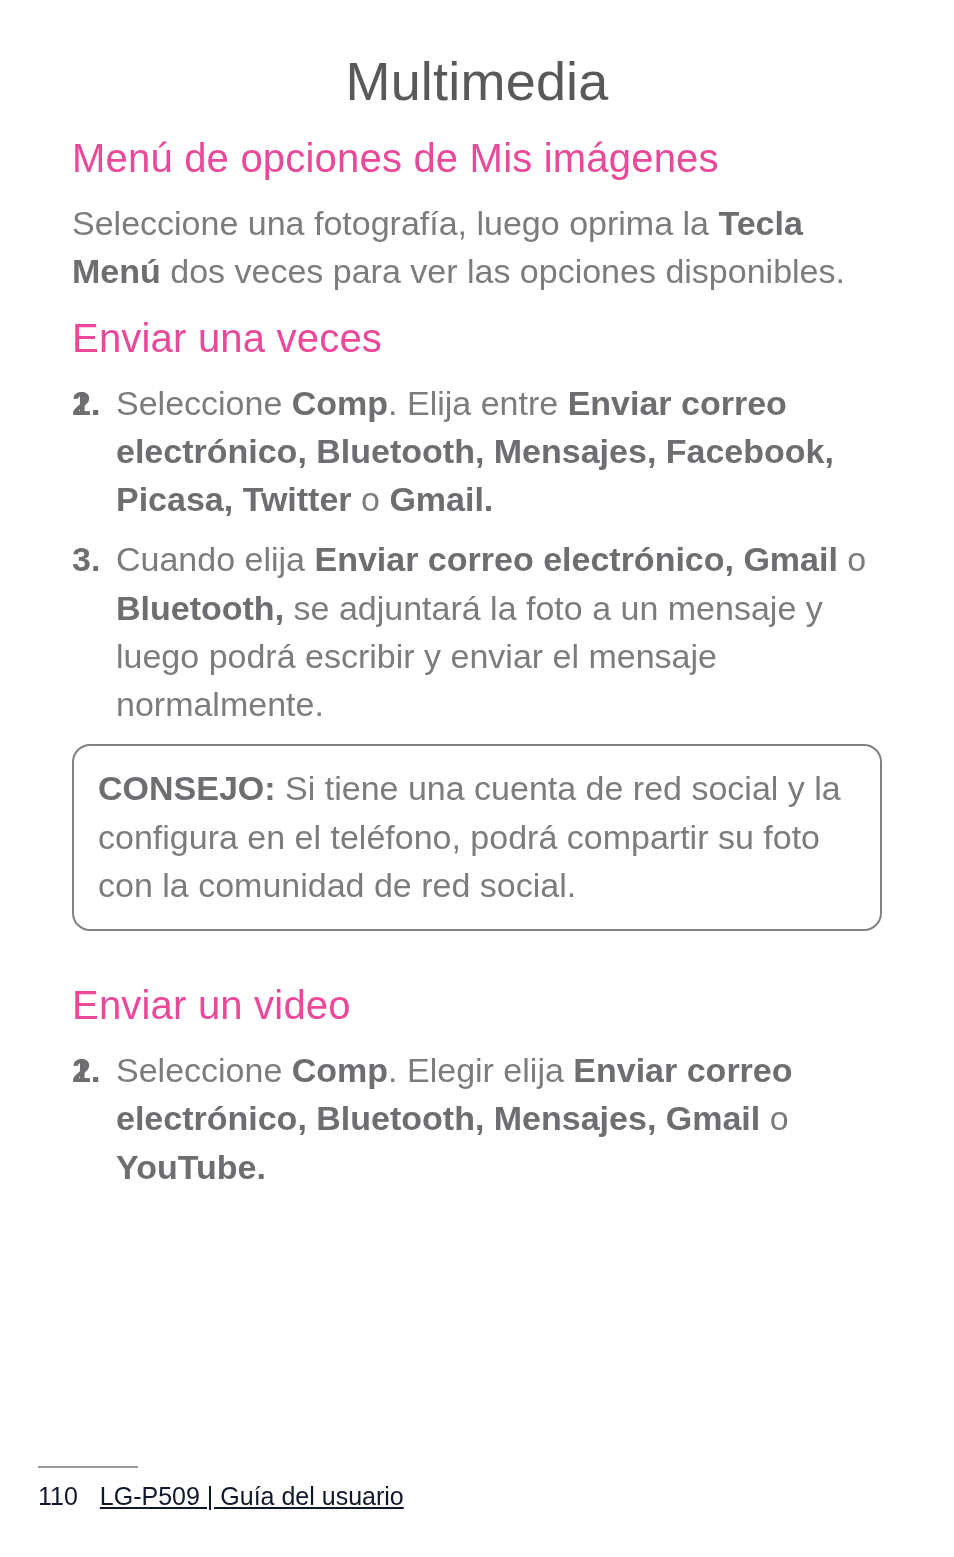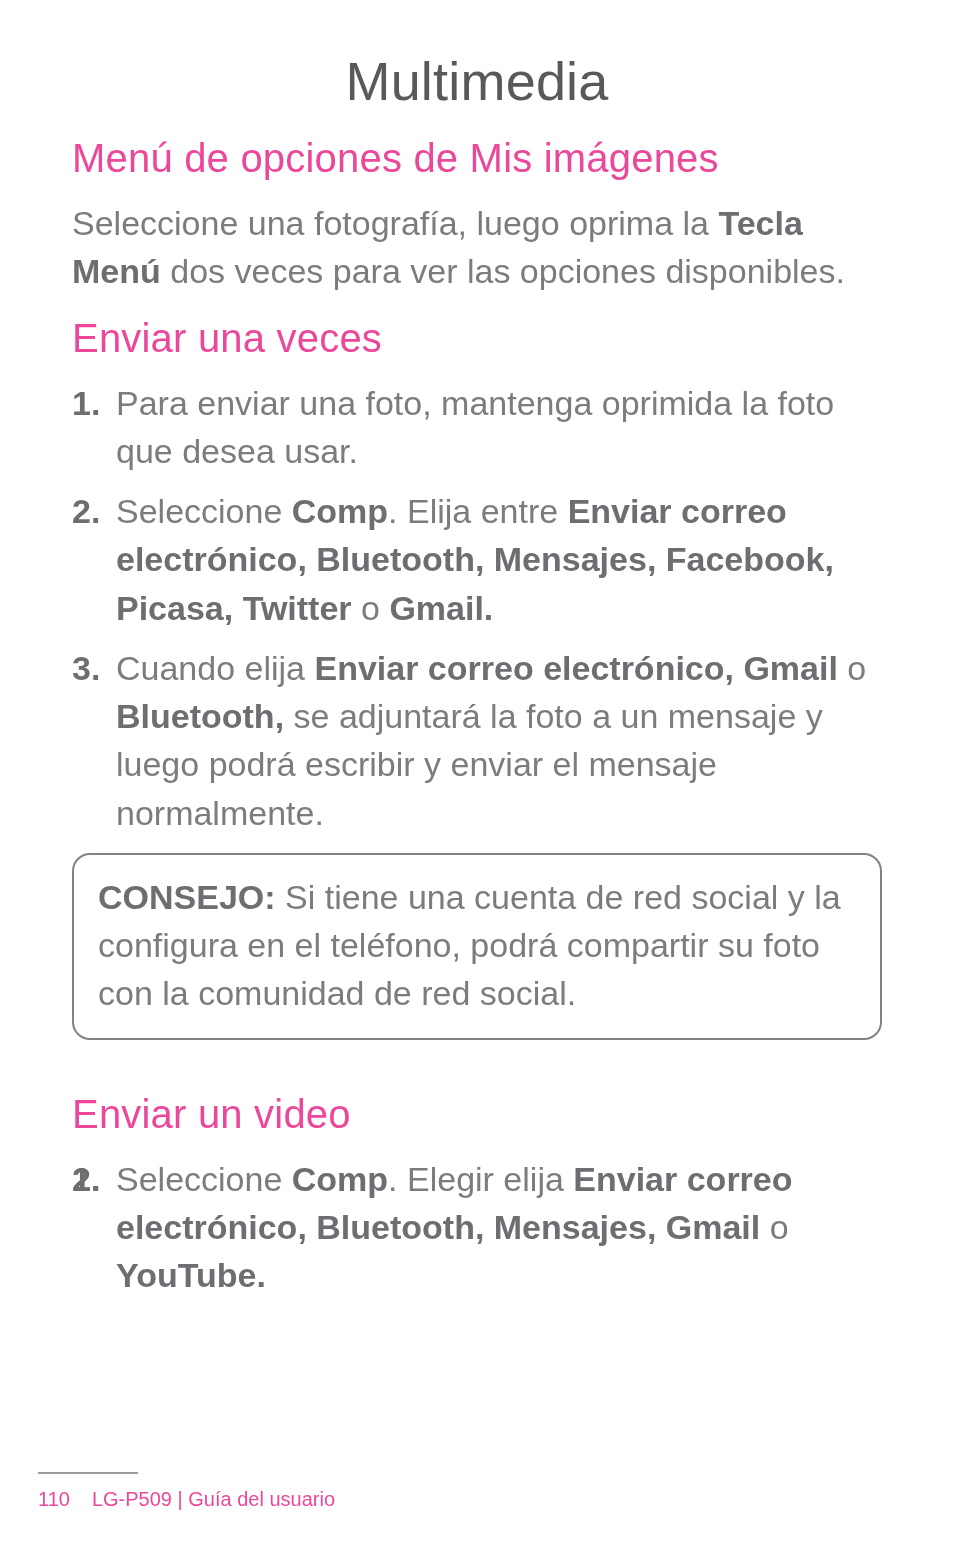--- a/index.html
+++ b/index.html
@@ -85,23 +85,24 @@
     box-sizing: border-box;
     padding-left: 38px;
   }
   .footer-rule {
     width: 100px;
     height: 2px;
     background: #9a9b9d;
     margin-bottom: 14px;
   }
   .footer-text {
-    font-size: 20px;
-    color: #ec4899;
+    font-size: 25px;
+    color: #0f172a;
     font-weight: 300;
+    text-decoration: underline;
   }
   .footer-text .pn {
     display: inline-block;
     margin-right: 22px;
   }
 </style>
 </head>
 <body>
 
 <div class="page">
@@ -110,21 +111,20 @@
 
   <h2 class="section">Menú de opciones de Mis imágenes</h2>
   <p class="para">
     <span>Seleccione una fotografía, luego oprima la </span><b>Tecla Menú</b><span> dos veces para ver las opciones disponibles.</span>
   </p>
 
   <h2 class="section section-gap-top">Enviar una veces</h2>
   <ol class="steps">
     <li>
       <span class="num">1.</span>
-      <span>Para enviar una foto, mantenga oprimida la foto que desea usar.</span>
     </li>
     <li>
       <span class="num">2.</span>
       <span>Seleccione </span><b>Comp</b><span>. Elija entre </span><b>Enviar correo electrónico, Bluetooth, Mensajes, Facebook, Picasa, Twitter</b><span> o </span><b>Gmail.</b>
     </li>
     <li>
       <span class="num">3.</span>
       <span>Cuando elija </span><b>Enviar correo electrónico, Gmail</b><span> o </span><b>Bluetooth,</b><span> se adjuntará la foto a un mensaje y luego podrá escribir y enviar el mensaje normalmente.</span>
     </li>
   </ol>

